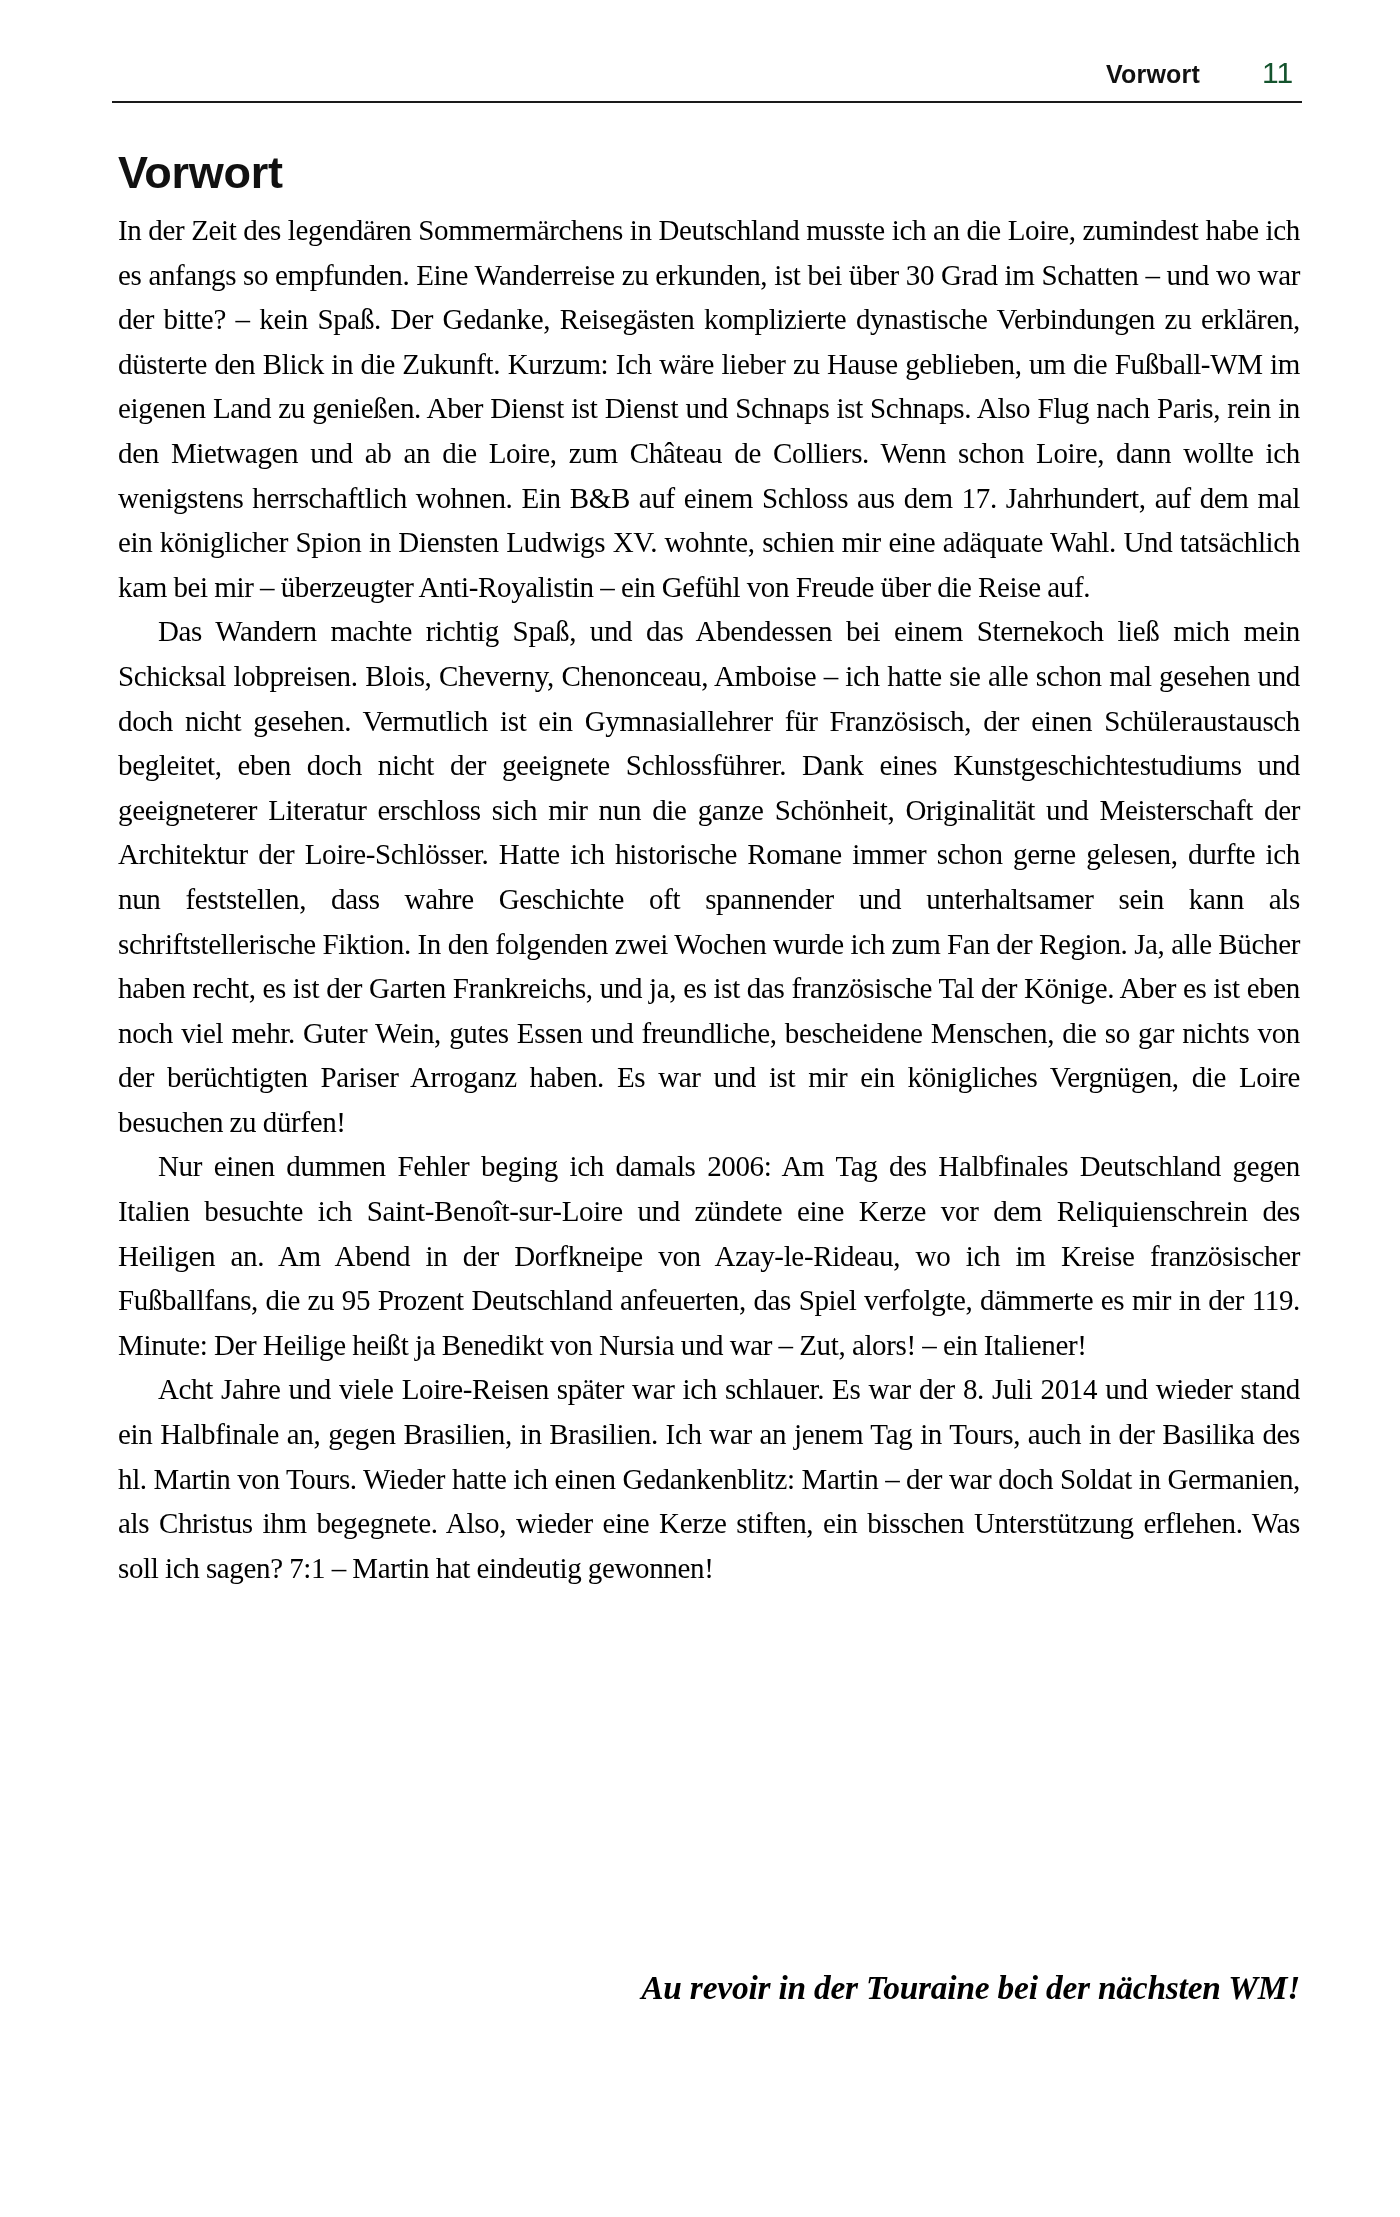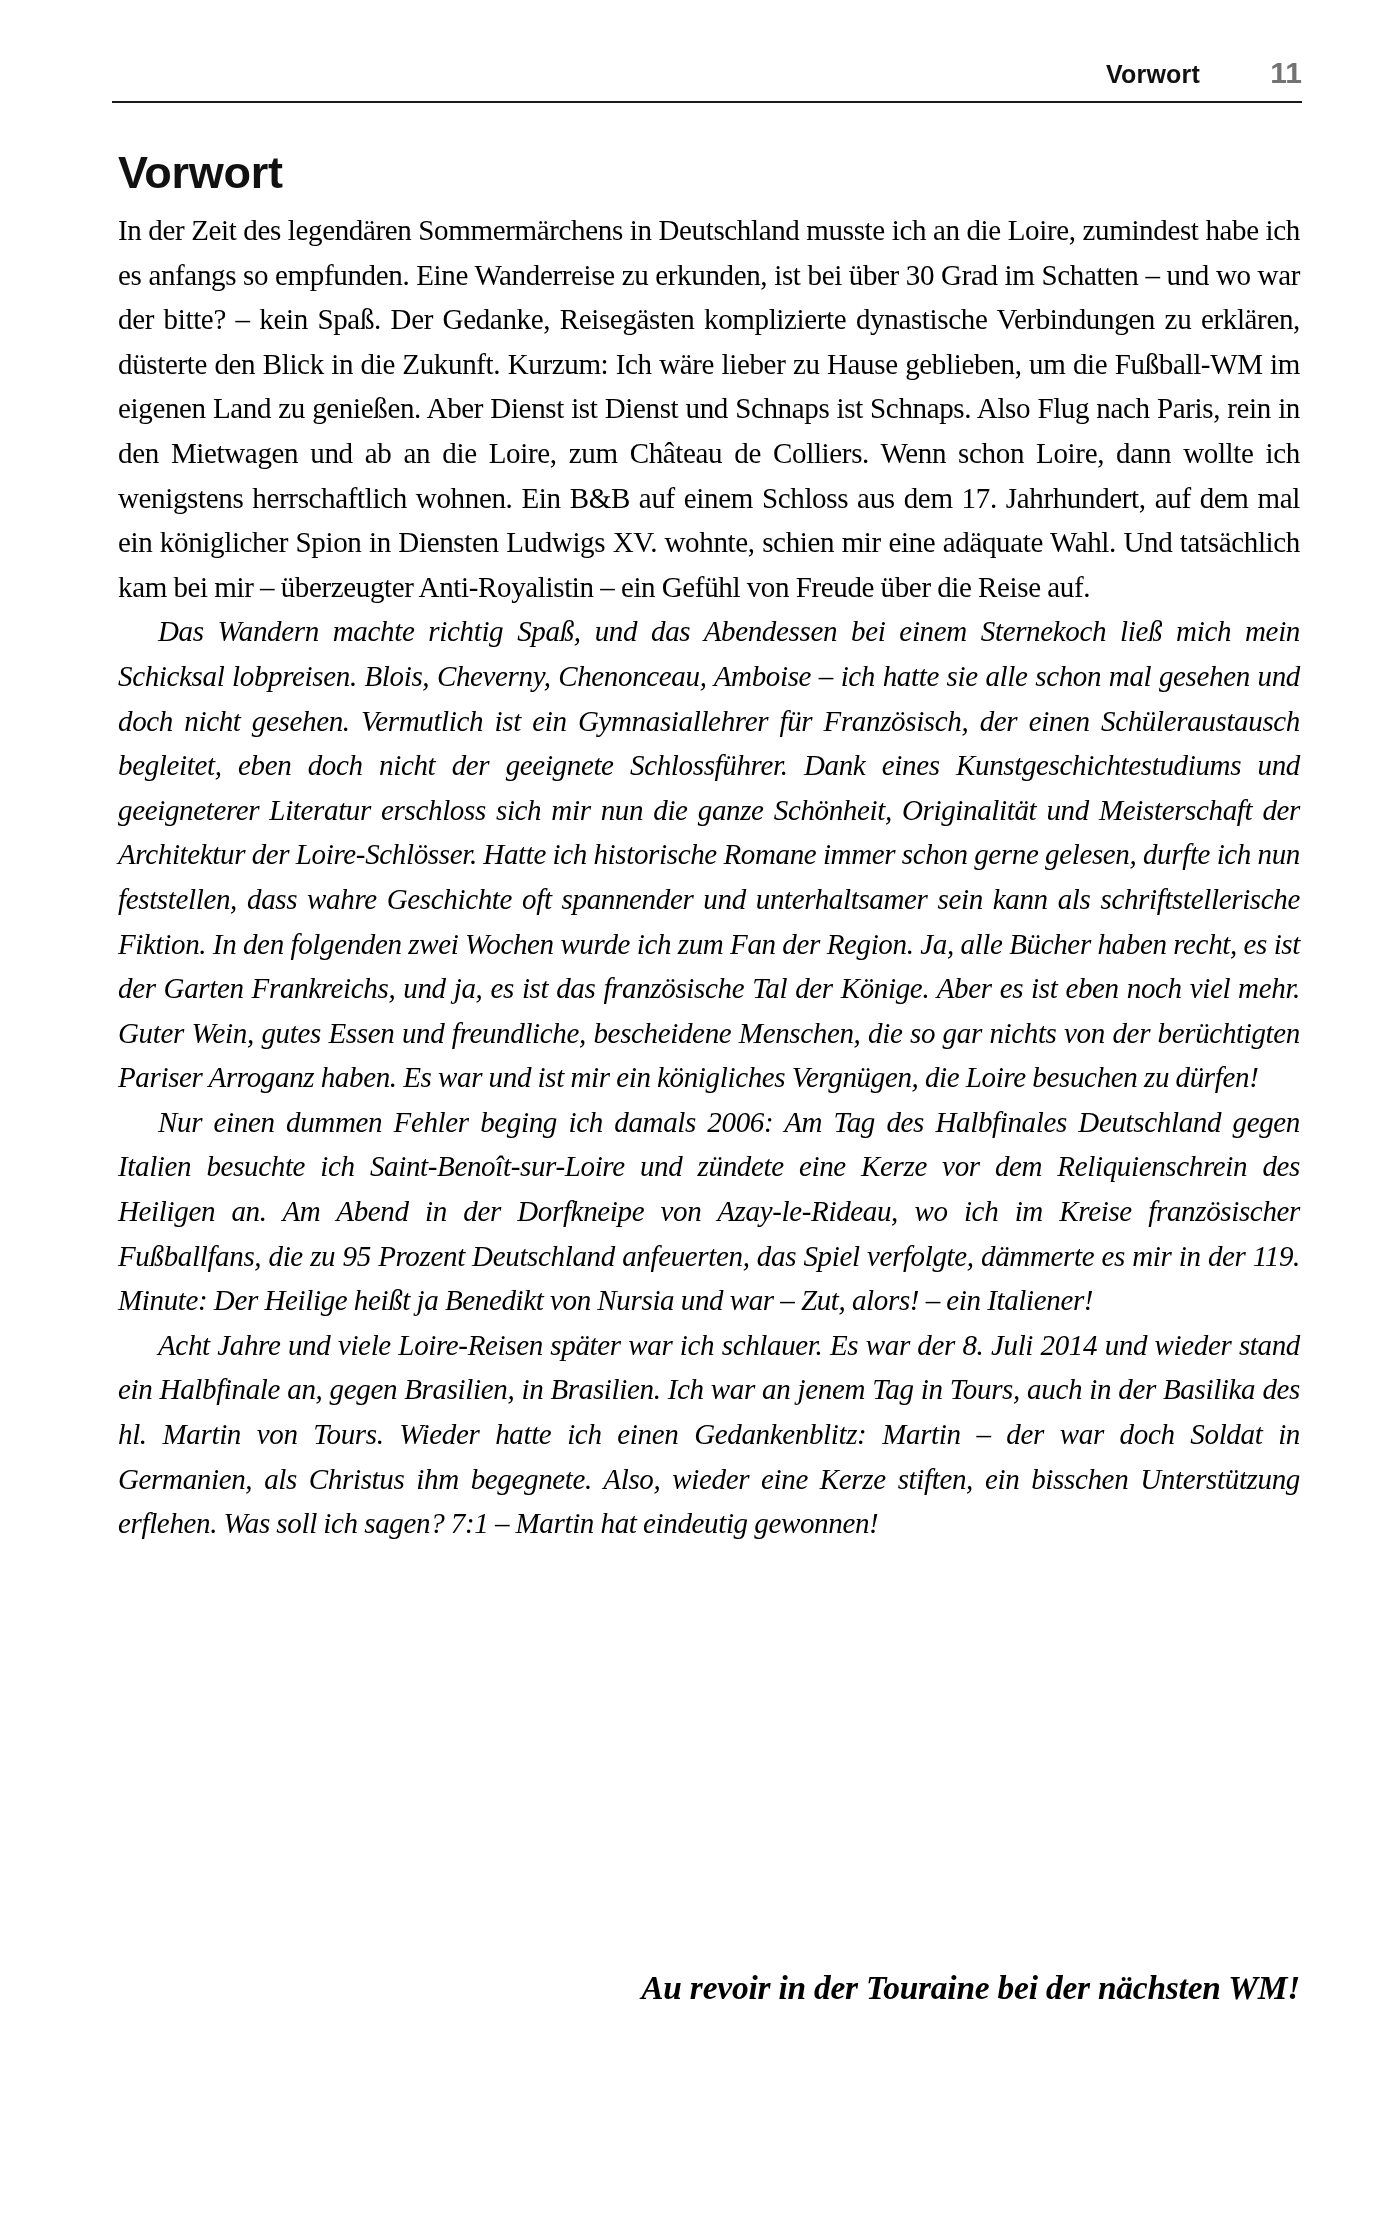--- a/index.html
+++ b/index.html
@@ -37,26 +37,25 @@
     align-items: baseline;
     font-family: "Liberation Sans", sans-serif;
   }
   .running-head-title {
     font-weight: bold;
     font-size: 25px;
     letter-spacing: 0.2px;
     color: #111111;
   }
   .running-head-page {
-    font-weight: bold;
+    font-weight: normal;
     font-size: 30px;
     margin-left: 62px;
     min-width: 40px;
-    text-align: right;
-    color: #737373;
+    color: #14532d;
   }
 
   .head-rule {
     position: absolute;
     left: 112px;
     top: 101px;
     width: 1190px;
     height: 0;
     border-top: 2px solid #1a1a1a;
   }
@@ -89,21 +88,20 @@
     font-family: "Liberation Serif", serif;
     font-size: 29px;
     line-height: 44.6px;
     letter-spacing: -0.35px;
     word-spacing: -0.4px;
     transform-origin: left top;
     hyphens: manual;
   }
   .para.indent {
     text-indent: 40px;
-    font-style: italic;
   }
 
   .closing-line {
     position: absolute;
     left: 118px;
     top: 1966px;
     width: 1182px;
     text-align: right;
     font-family: "Liberation Serif", serif;
     font-style: italic;

